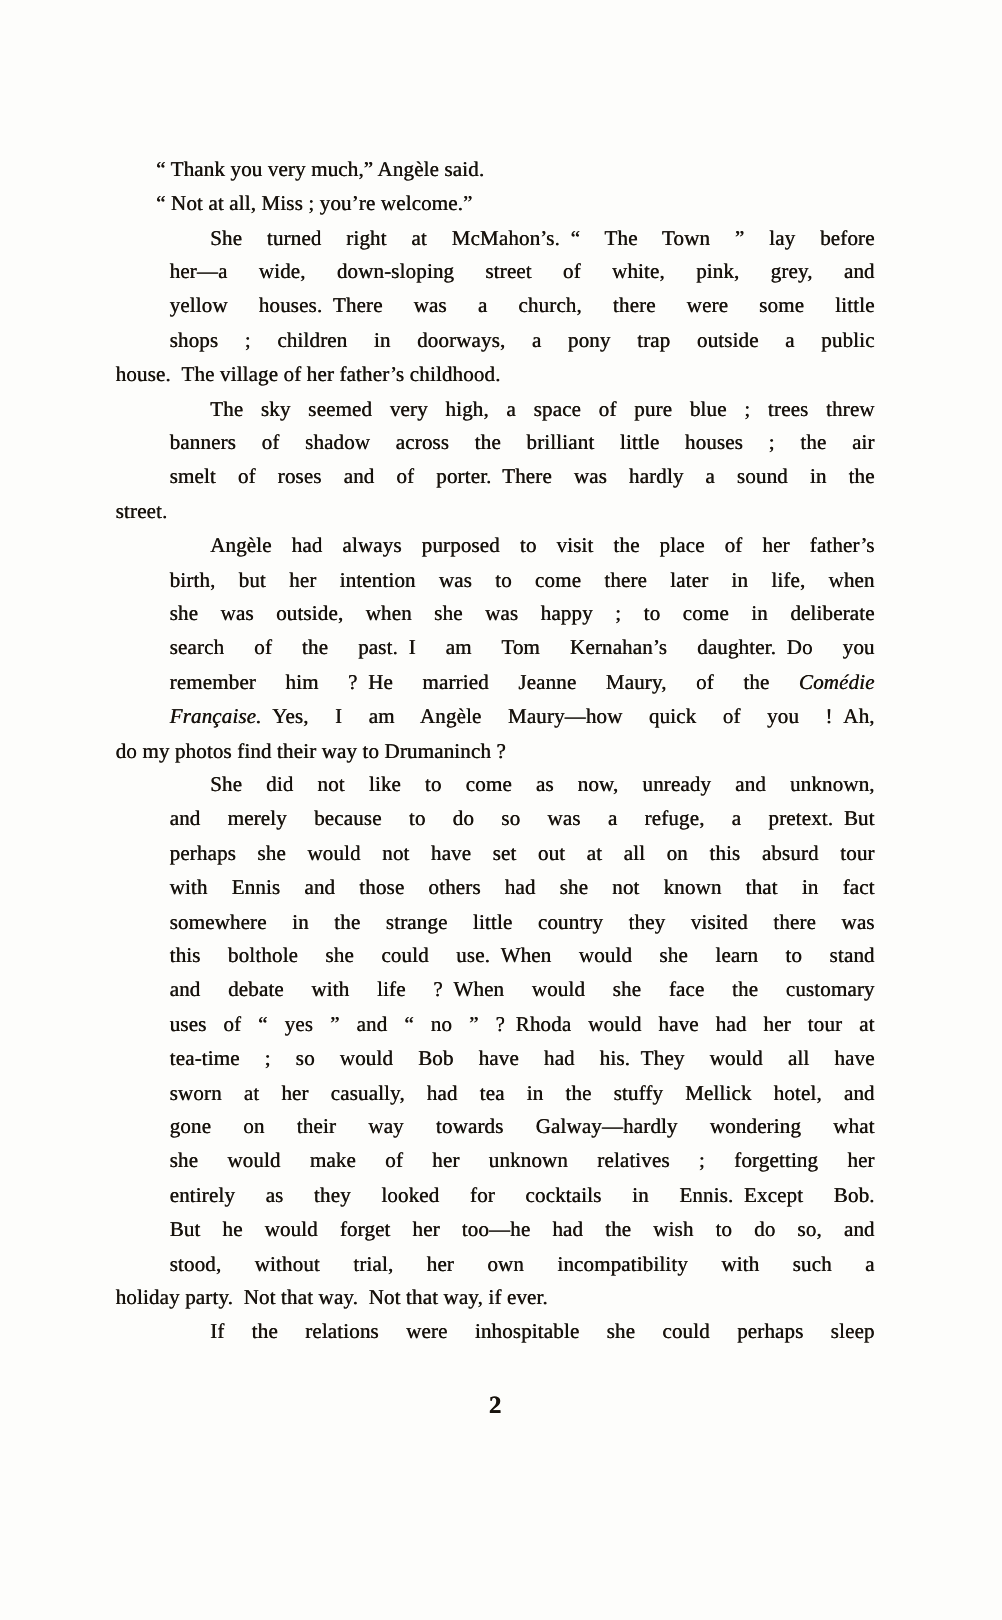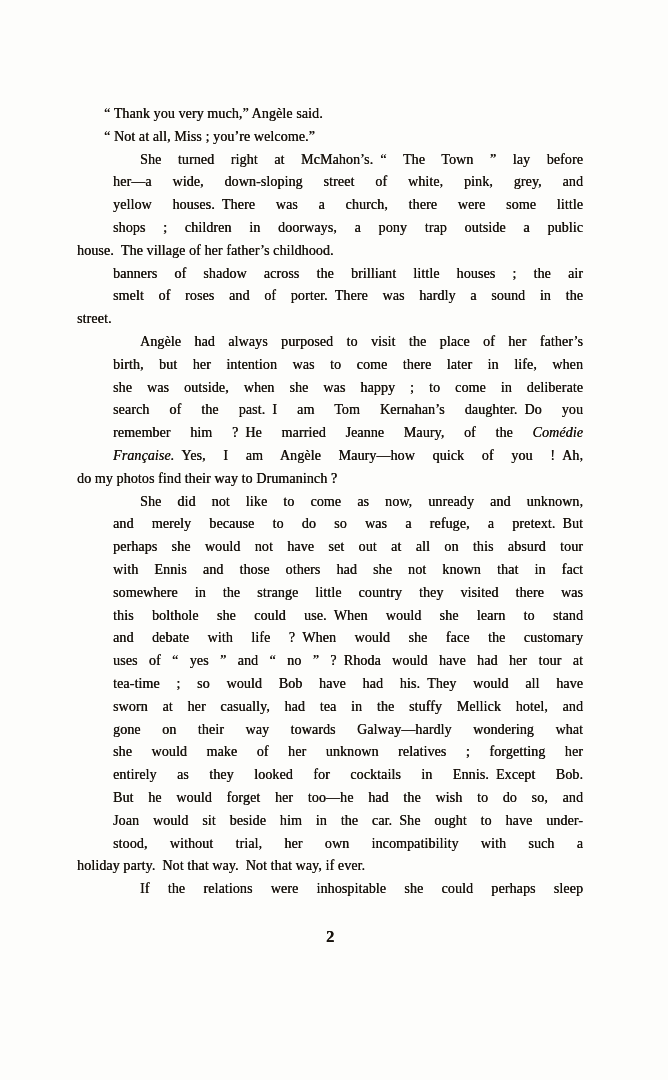--- a/index.html
+++ b/index.html
@@ -67,20 +67,21 @@
 
 <div class="book-page">
   <div class="text-block" id="text-block">
       <div class="line ind"><span>“ Thank you very much,” Angèle said.</span></div>
       <div class="line ind"><span>“ Not at all, Miss ; you’re welcome.”</span></div>
       <div class="line j ind"><span>She turned right at McMahon’s. “ The Town ” lay before</span></div>
       <div class="line j"><span>her—a wide, down-sloping street of white, pink, grey, and</span></div>
       <div class="line j"><span>yellow houses. There was a church, there were some little</span></div>
       <div class="line j"><span>shops ; children in doorways, a pony trap outside a public</span></div>
       <div class="line"><span>house. The village of her father’s childhood.</span></div>
+      <div class="line j ind"><span>The sky seemed very high, a space of pure blue ; trees threw</span></div>
       <div class="line j"><span>banners of shadow across the brilliant little houses ; the air</span></div>
       <div class="line j"><span>smelt of roses and of porter. There was hardly a sound in the</span></div>
       <div class="line"><span>street.</span></div>
       <div class="line j ind"><span>Angèle had always purposed to visit the place of her father’s</span></div>
       <div class="line j"><span>birth, but her intention was to come there later in life, when</span></div>
       <div class="line j"><span>she was outside, when she was happy ; to come in deliberate</span></div>
       <div class="line j"><span>search of the past. I am Tom Kernahan’s daughter. Do you</span></div>
       <div class="line j"><span>remember him ? He married Jeanne Maury, of the </span><i>Comédie</i></div>
       <div class="line j"><i>Française.</i><span> Yes, I am Angèle Maury—how quick of you ! Ah,</span></div>
       <div class="line"><span>do my photos find their way to Drumaninch ?</span></div>
@@ -91,19 +92,18 @@
       <div class="line j"><span>somewhere in the strange little country they visited there was</span></div>
       <div class="line j"><span>this bolthole she could use. When would she learn to stand</span></div>
       <div class="line j"><span>and debate with life ? When would she face the customary</span></div>
       <div class="line j"><span>uses of “ yes ” and “ no ” ? Rhoda would have had her tour at</span></div>
       <div class="line j"><span>tea-time ; so would Bob have had his. They would all have</span></div>
       <div class="line j"><span>sworn at her casually, had tea in the stuffy Mellick hotel, and</span></div>
       <div class="line j"><span>gone on their way towards Galway—hardly wondering what</span></div>
       <div class="line j"><span>she would make of her unknown relatives ; forgetting her</span></div>
       <div class="line j"><span>entirely as they looked for cocktails in Ennis. Except Bob.</span></div>
       <div class="line j"><span>But he would forget her too—he had the wish to do so, and</span></div>
-      <div class="line j"><span>Joan would sit beside him in the car. She ought to have under-</span></div>
       <div class="line j"><span>stood, without trial, her own incompatibility with such a</span></div>
       <div class="line"><span>holiday party. Not that way. Not that way, if ever.</span></div>
       <div class="line j ind"><span>If the relations were inhospitable she could perhaps sleep</span></div>
     </div>
   <div class="page-number">2</div>
 </div>
 
 </body></html>

